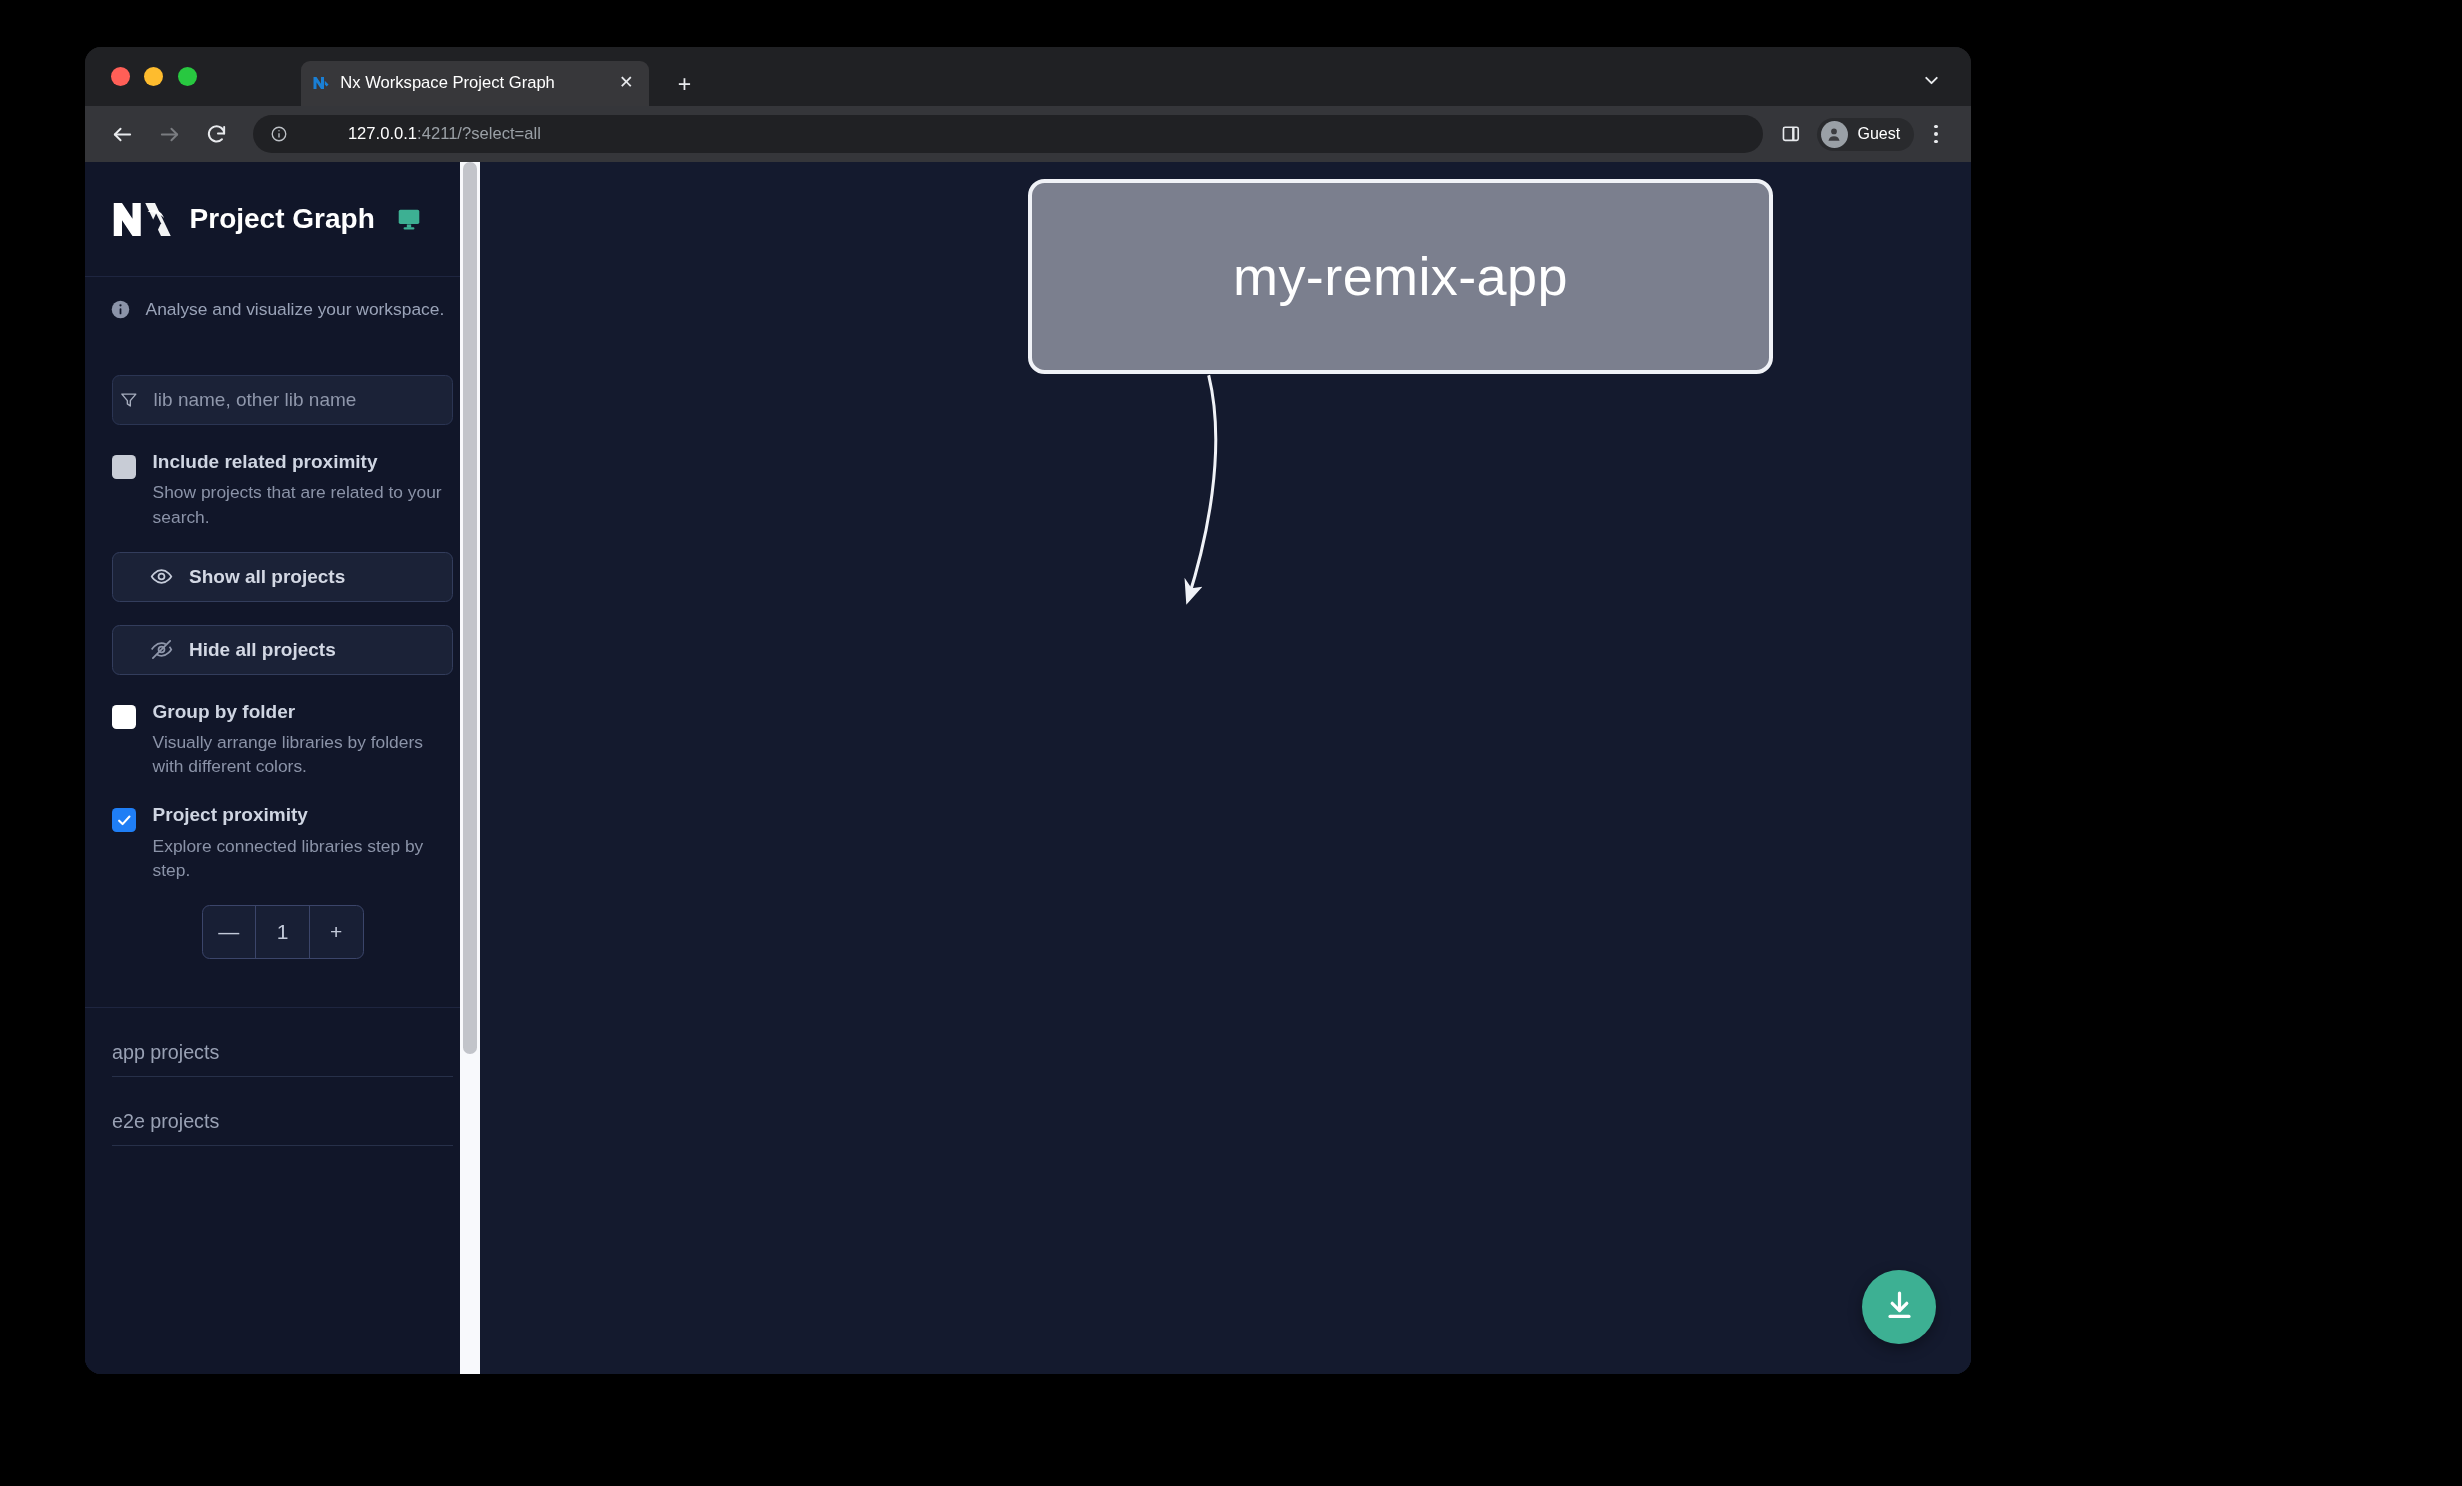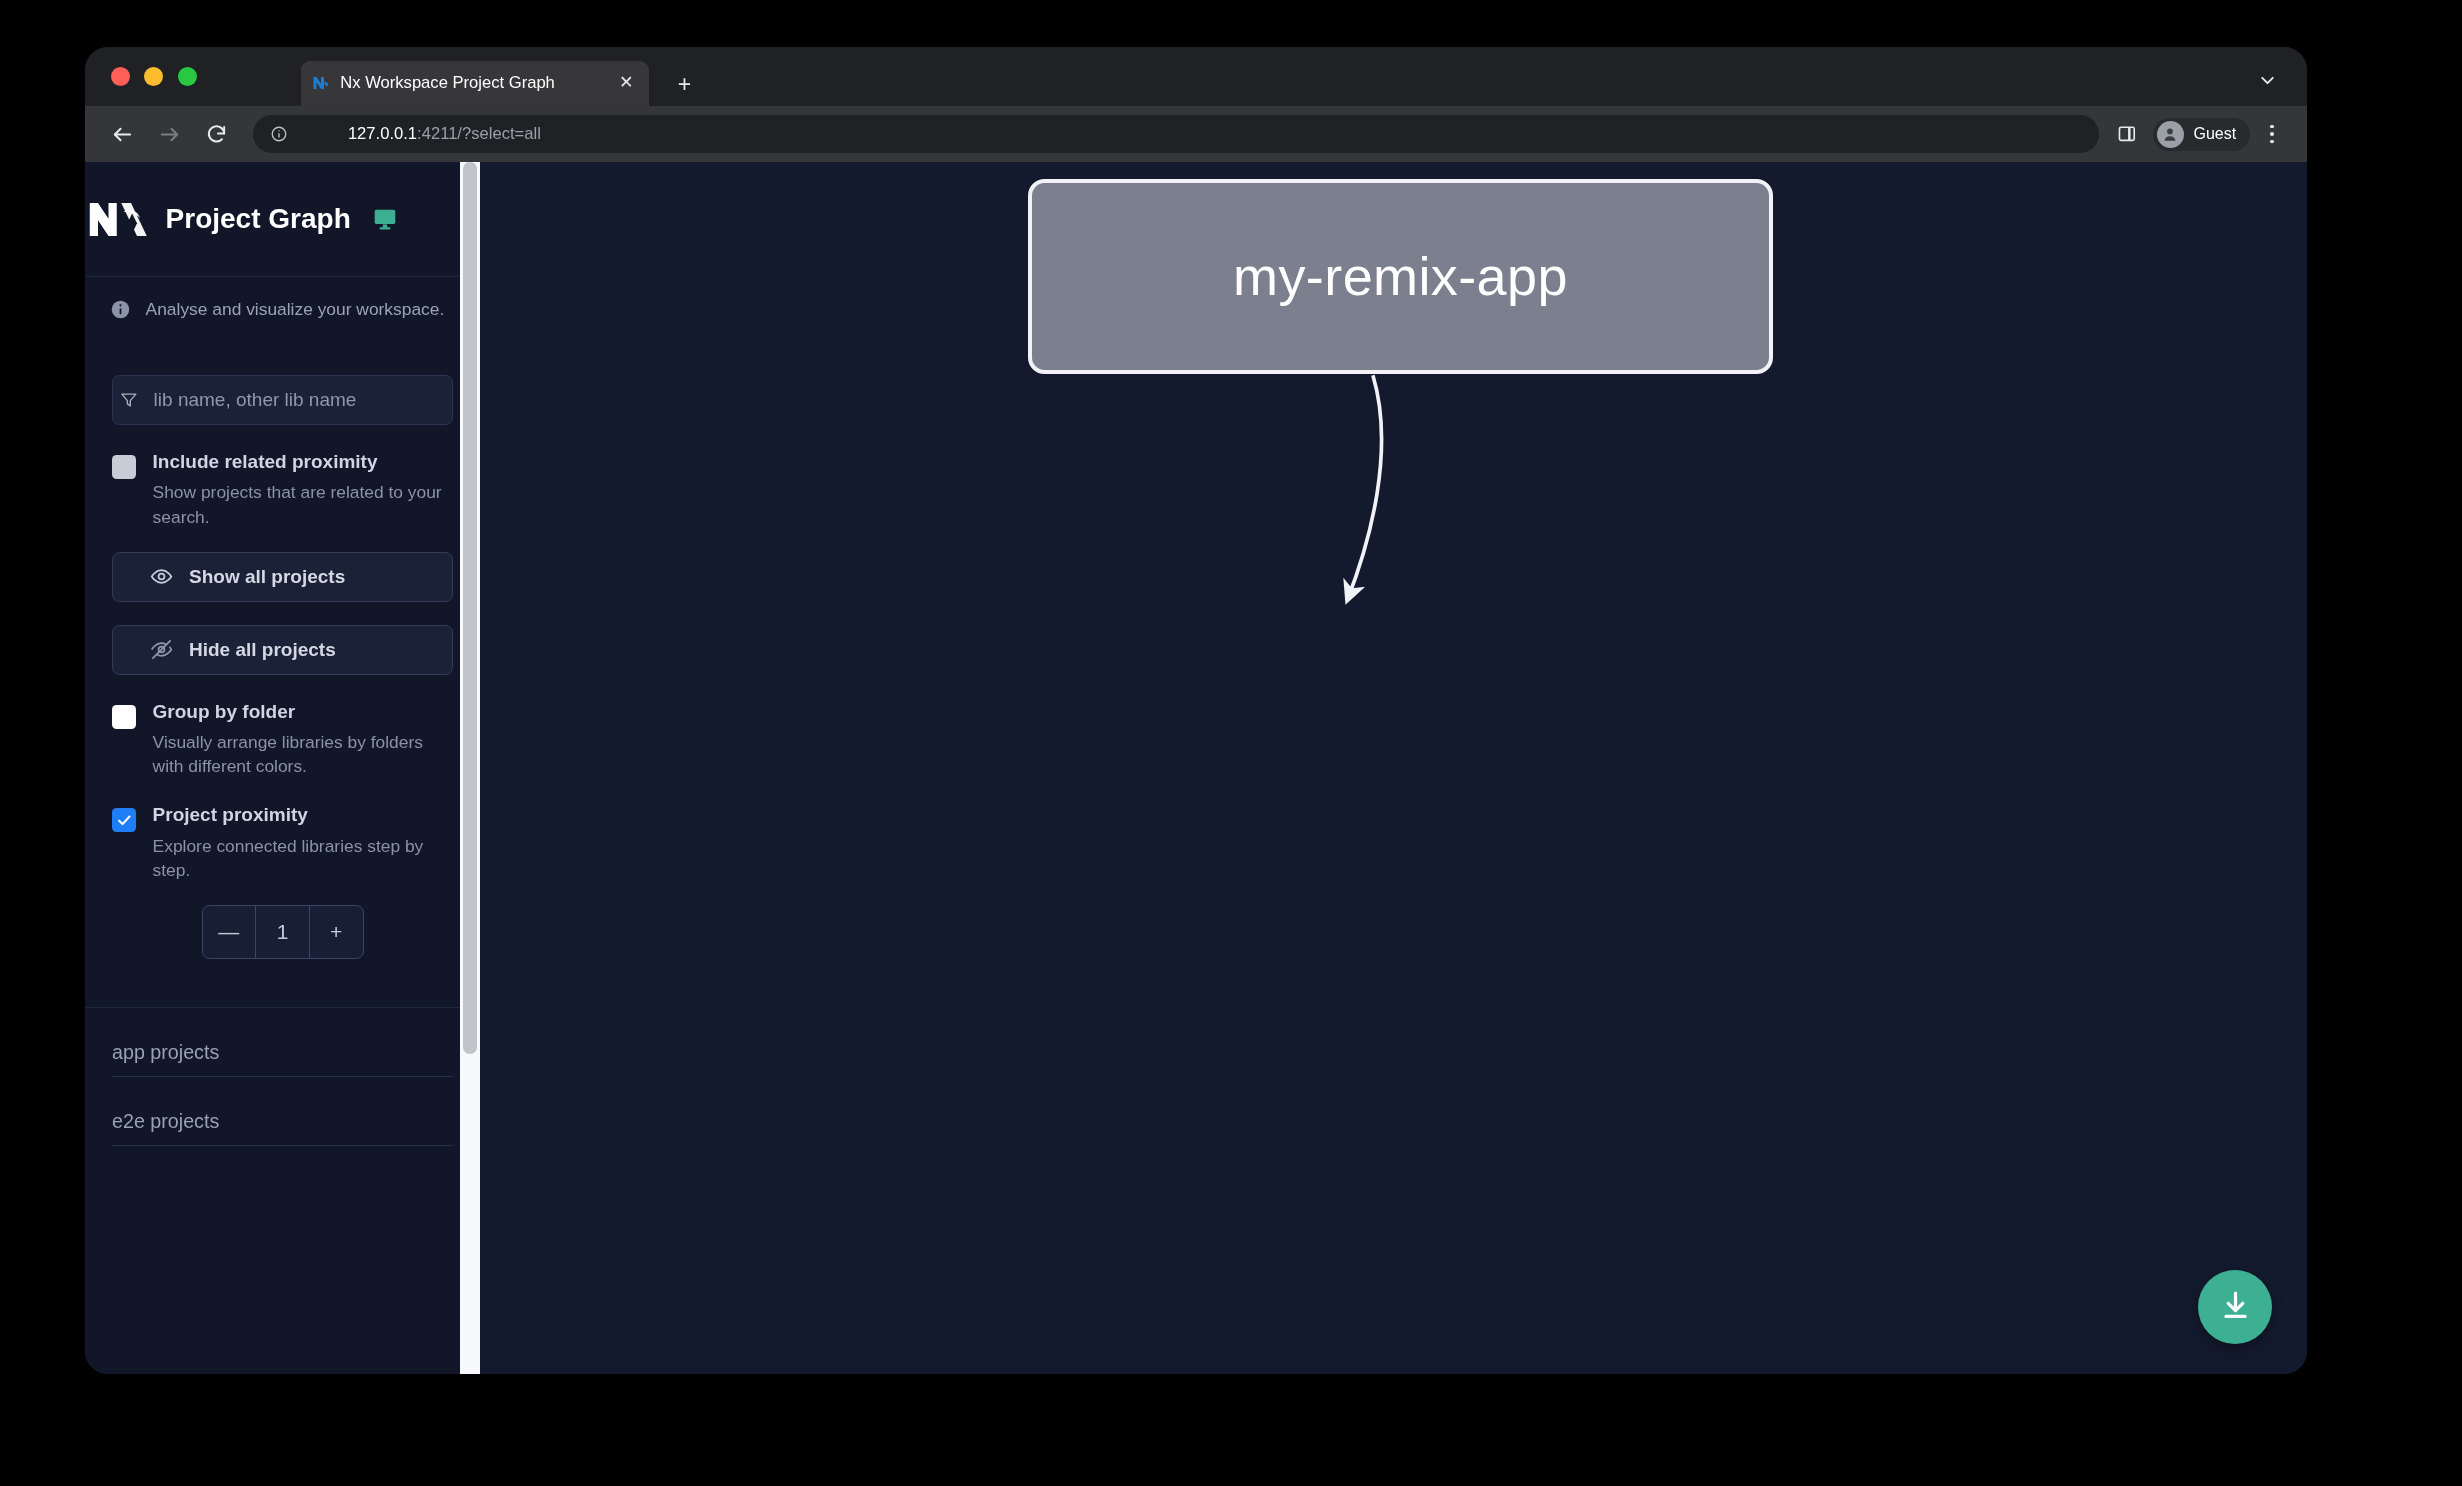--- a/index.html
+++ b/index.html
@@ -10,23 +10,23 @@
     background: #000000;
     font-family: "Liberation Sans", sans-serif;
     overflow: hidden;
   }
 
   
   #browser-window {
     position: absolute;
     left: 85px;
     top: 47px;
-    width: 2222px;
+    width: 1886px;
     height: 1327px;
-    border-radius: 23px;
+    border-radius: 16px;
     overflow: hidden;
     background: #202124;
     box-shadow: 0 13.6px 45px rgba(0,0,0,0.65);
   }
 
   
   #tab-strip {
     position: relative;
     height: 59px;
     background: #202124;
@@ -192,20 +192,21 @@
     display: flex;
     flex-direction: column;
     overflow: hidden;
   }
 
   #sidebar-header {
     height: 115px;
     flex: 0 0 115px;
     display: flex;
     align-items: center;
+    padding-left: 24px;
     border-bottom: 1.5px solid #1e2540;
   }
   #nx-logo {
     width: 64px; height: 42px;
     flex: 0 0 64px;
     display: flex; align-items: center; justify-content: center;
   }
   #app-title {
     margin-left: 16.6px;
     color: #ffffff;

